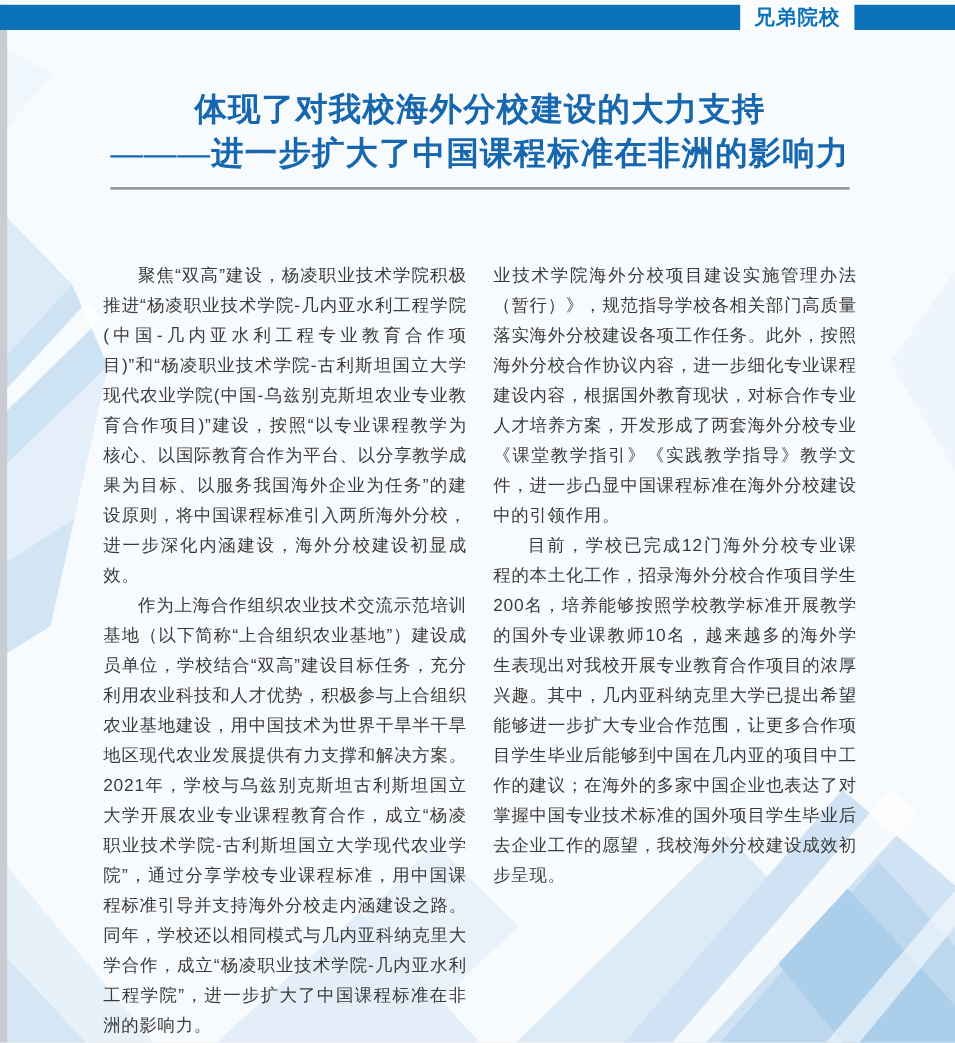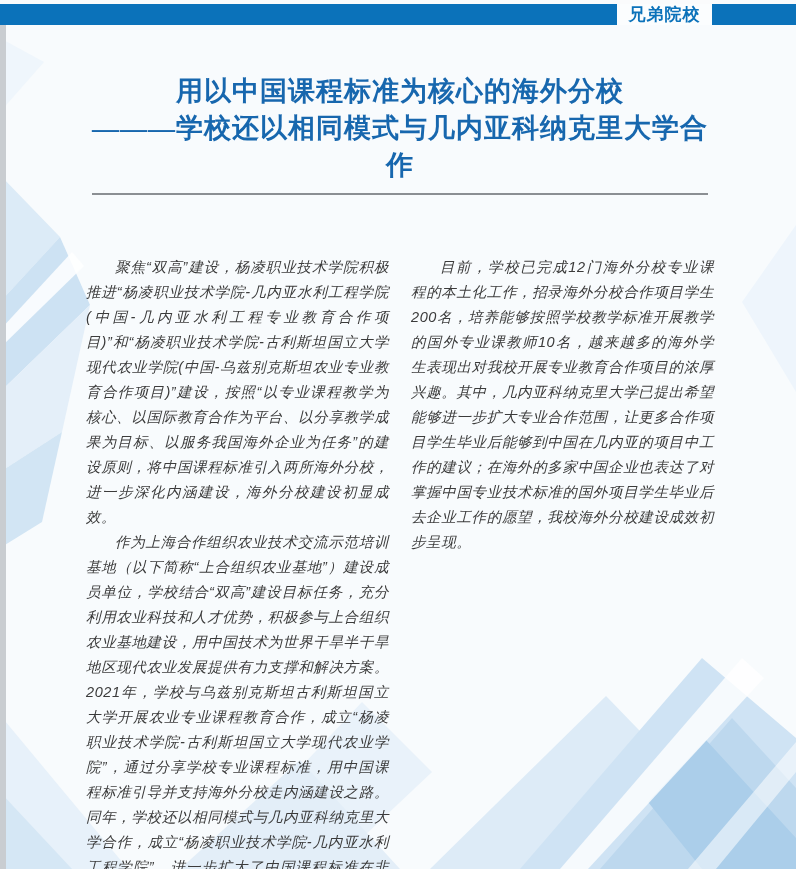--- a/index.html
+++ b/index.html
@@ -85,21 +85,21 @@
     display: flex;
     gap: 22px;
     margin-top: 60px;
     color: #3b3b3b;
     font-size: 14.5px;
     line-height: 25px;
     letter-spacing: 0.6px;
     text-align: justify;
   }
   .col { width: calc(50% - 11px); }
-  .col p { text-indent: 2em; font-style: italic; }
+  .col p { text-indent: 2em; }
   .col p.no-indent { text-indent: 0; }
 </style>
 </head>
 <body>
 
 <div class="page">
 
   <svg class="deco-svg" viewBox="0 0 796 869" aria-hidden="true">
 
     <polygon points="0,38 44,62 0,112" fill="#eff6fc"></polygon>
@@ -133,31 +133,32 @@
     <div class="bar-seg left"></div>
     <div class="bar-gap">
       <span class="badge-text">兄弟院校</span>
     </div>
     <div class="bar-seg right"></div>
   </div>
 
   <div class="content">
 
     <div class="article-title">
-      <div>用以中国课程标准为核心的海外分校</div>
-      <div>———学校还以相同模式与几内亚科纳克里大学合作</div>
+      <div>体现了对我校海外分校建设的大力支持</div>
+      <div>———进一步扩大了中国课程标准在非洲的影响力</div>
     </div>
 
     <hr class="title-divider">
 
     <div class="columns">
       <div class="col">
         <p>聚焦“双高”建设，杨凌职业技术学院积极推进“杨凌职业技术学院-几内亚水利工程学院(中国-几内亚水利工程专业教育合作项目)”和“杨凌职业技术学院-古利斯坦国立大学现代农业学院(中国-乌兹别克斯坦农业专业教育合作项目)”建设，按照“以专业课程教学为核心、以国际教育合作为平台、以分享教学成果为目标、以服务我国海外企业为任务”的建设原则，将中国课程标准引入两所海外分校，进一步深化内涵建设，海外分校建设初显成效。</p>
         <p>作为上海合作组织农业技术交流示范培训基地（以下简称“上合组织农业基地”）建设成员单位，学校结合“双高”建设目标任务，充分利用农业科技和人才优势，积极参与上合组织农业基地建设，用中国技术为世界干旱半干旱地区现代农业发展提供有力支撑和解决方案。2021年，学校与乌兹别克斯坦古利斯坦国立大学开展农业专业课程教育合作，成立“杨凌职业技术学院-古利斯坦国立大学现代农业学院”，通过分享学校专业课程标准，用中国课程标准引导并支持海外分校走内涵建设之路。同年，学校还以相同模式与几内亚科纳克里大学合作，成立“杨凌职业技术学院-几内亚水利工程学院”，进一步扩大了中国课程标准在非洲的影响力。</p>
 
       </div>
       <div class="col">
+        <p class="no-indent">业技术学院海外分校项目建设实施管理办法（暂行）》，规范指导学校各相关部门高质量落实海外分校建设各项工作任务。此外，按照海外分校合作协议内容，进一步细化专业课程建设内容，根据国外教育现状，对标合作专业人才培养方案，开发形成了两套海外分校专业《课堂教学指引》《实践教学指导》教学文件，进一步凸显中国课程标准在海外分校建设中的引领作用。</p>
         <p>目前，学校已完成12门海外分校专业课程的本土化工作，招录海外分校合作项目学生200名，培养能够按照学校教学标准开展教学的国外专业课教师10名，越来越多的海外学生表现出对我校开展专业教育合作项目的浓厚兴趣。其中，几内亚科纳克里大学已提出希望能够进一步扩大专业合作范围，让更多合作项目学生毕业后能够到中国在几内亚的项目中工作的建议；在海外的多家中国企业也表达了对掌握中国专业技术标准的国外项目学生毕业后去企业工作的愿望，我校海外分校建设成效初步呈现。</p>
       </div>
     </div>
 
   </div>
 </div>
 
 </body></html>

